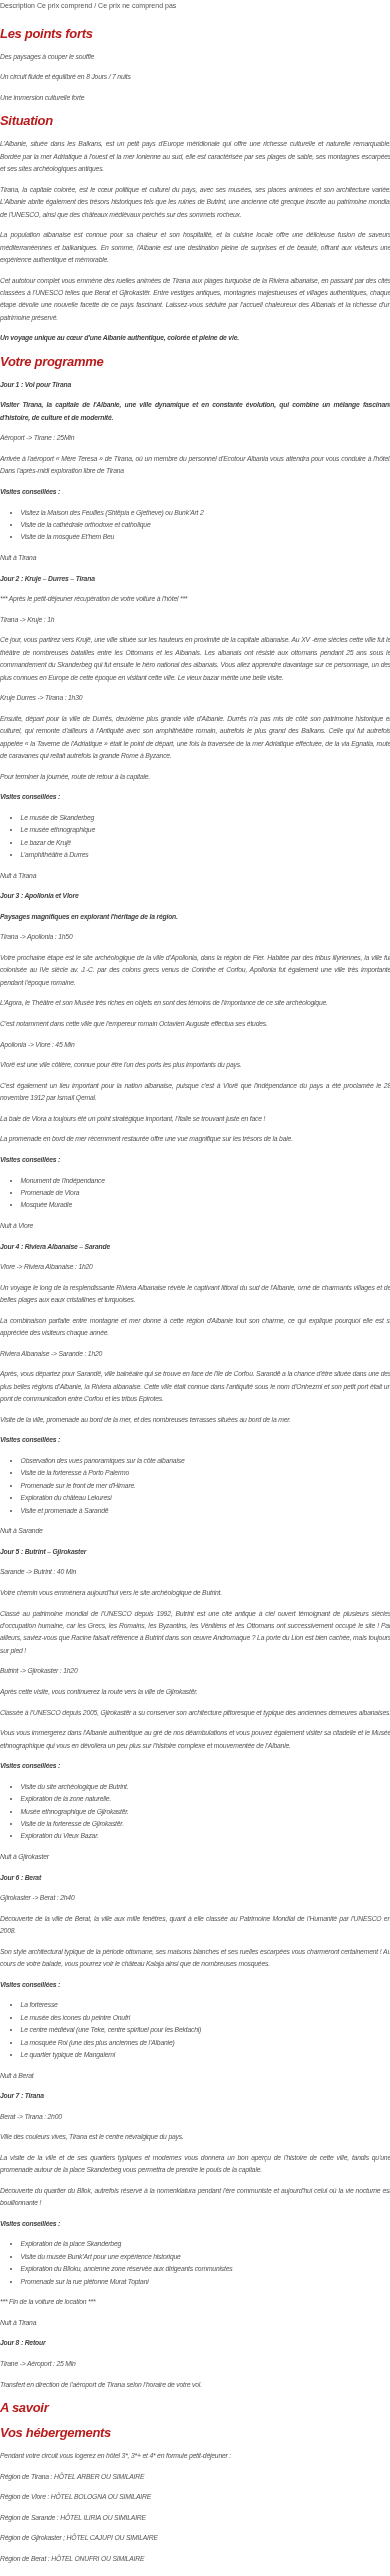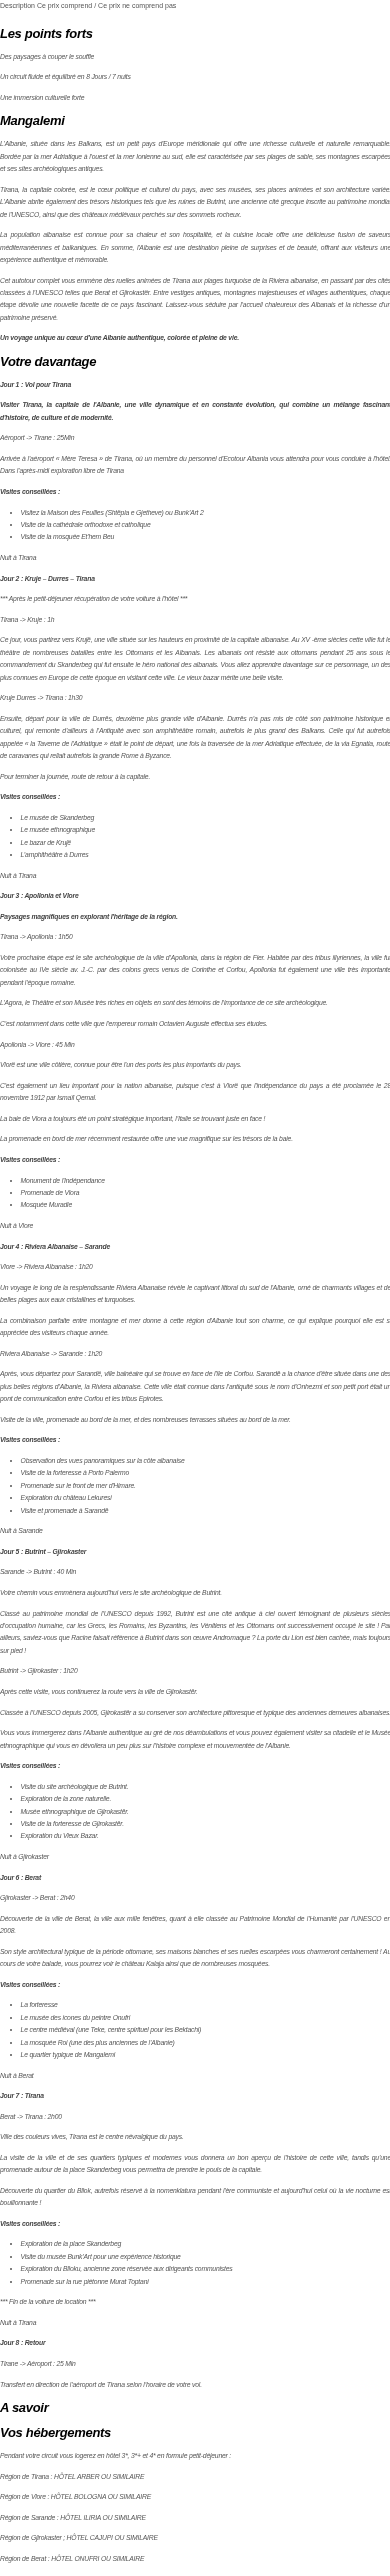--- a/index.html
+++ b/index.html
@@ -12,21 +12,21 @@
   .tabs {
     font-size: 7px;
     color: #555;
     padding-top: 1px;
     height: 15.5px;
     line-height: 9.3px;
     font-style: normal;
   }
   .tabs span { cursor: pointer; }
   h2 {
-    color: #000000;
+    color: #b91c1c;
     font-style: italic;
     font-weight: bold;
     font-size: 13px;
     margin: 9.3px 0 9.3px 0;
     letter-spacing: -0.3px;
     line-height: 15.5px;
   }
   p {
     font-style: italic;
     font-size: 6.8px;
@@ -62,30 +62,30 @@
   </div>
 
   <section>
     <h2>Les points forts</h2>
     <p>Des paysages à couper le souffle</p>
     <p>Un circuit fluide et équilibré en 8 Jours / 7 nuits</p>
     <p>Une immersion culturelle forte</p>
   </section>
 
   <section>
-    <h2>Mangalemi</h2>
+    <h2>Situation</h2>
     <p>L'Albanie, située dans les Balkans, est un petit pays d'Europe méridionale qui offre une richesse culturelle et naturelle remarquable. Bordée par la mer Adriatique à l'ouest et la mer Ionienne au sud, elle est caractérisée par ses plages de sable, ses montagnes escarpées et ses sites archéologiques antiques.</p>
     <p>Tirana, la capitale colorée, est le cœur politique et culturel du pays, avec ses musées, ses places animées et son architecture variée. L'Albanie abrite également des trésors historiques tels que les ruines de Butrint, une ancienne cité grecque inscrite au patrimoine mondial de l'UNESCO, ainsi que des châteaux médiévaux perchés sur des sommets rocheux.</p>
     <p>La population albanaise est connue pour sa chaleur et son hospitalité, et la cuisine locale offre une délicieuse fusion de saveurs méditerranéennes et balkaniques. En somme, l'Albanie est une destination pleine de surprises et de beauté, offrant aux visiteurs une expérience authentique et mémorable.</p>
     <p>Cet autotour complet vous emmène des ruelles animées de Tirana aux plages turquoise de la Riviera albanaise, en passant par des cités classées à l’UNESCO telles que Berat et Gjirokastër. Entre vestiges antiques, montagnes majestueuses et villages authentiques, chaque étape dévoile une nouvelle facette de ce pays fascinant. Laissez-vous séduire par l’accueil chaleureux des Albanais et la richesse d’un patrimoine préservé.</p>
     <p class="b">Un voyage unique au cœur d’une Albanie authentique, colorée et pleine de vie.</p>
   </section>
 
   <section>
-    <h2>Votre davantage</h2>
+    <h2>Votre programme</h2>
 
     <div>
       <p class="b">Jour 1 : Vol pour Tirana</p>
       <p class="b">Visiter Tirana, la capitale de l'Albanie, une ville dynamique et en constante évolution, qui combine un mélange fascinant d'histoire, de culture et de modernité.</p>
       <p>Aéroport -&gt; Tirane : 25Min</p>
       <p>Arrivée à l'aéroport « Mère Teresa » de Tirana, où un membre du personnel d'Ecotour Albania vous attendra pour vous conduire à l'hôtel. Dans l’après-midi exploration libre de Tirana</p>
       <p class="b">Visites conseillées :</p>
       <ul>
         <li>Visitez la Maison des Feuilles (Shtëpia e Gjetheve) ou Bunk’Art 2</li>
         <li>Visite de la cathédrale orthodoxe et catholique</li>

